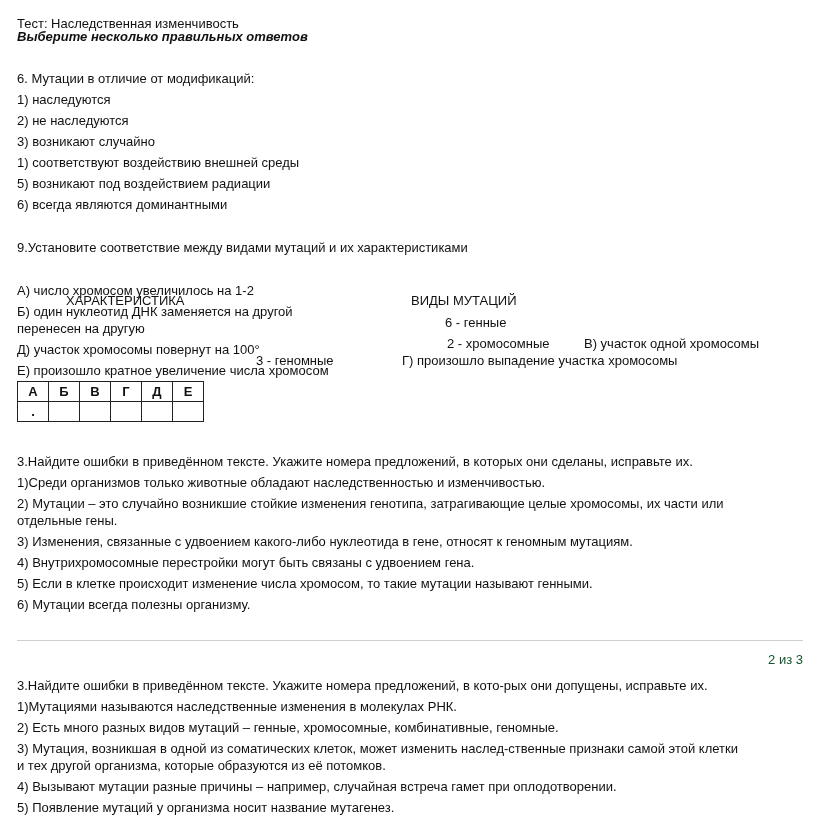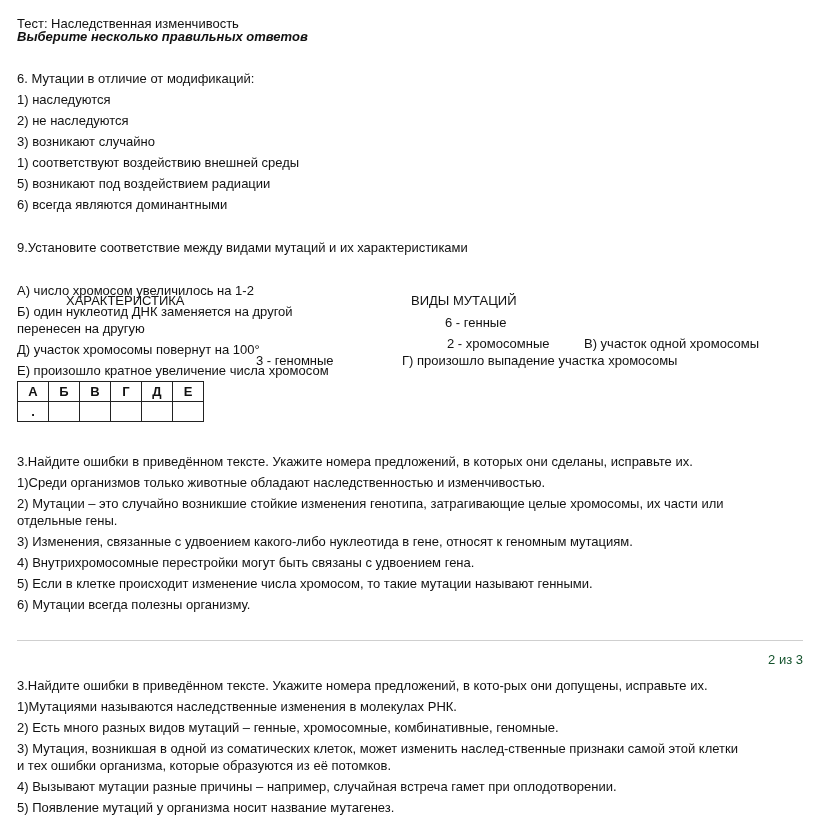--- a/index.html
+++ b/index.html
@@ -90,16 +90,16 @@
 </div>
 
 <div class="sep"></div>
 <div class="pager">2 из 3</div>
 
 <div>
   <div class="line" style="top:678px">3.Найдите ошибки в приведённом тексте. Укажите номера предложений, в кото-рых они допущены, исправьте их.</div>
   <div class="line" style="top:699px">1)Мутациями называются наследственные изменения в молекулах РНК.</div>
   <div class="line" style="top:720px">2) Есть много разных видов мутаций – генные, хромосомные, комбинативные, геномные.</div>
   <div class="line" style="top:741px">3) Мутация, возникшая в одной из соматических клеток, может изменить наслед-ственные признаки самой этой клетки</div>
-  <div class="line" style="top:758px">и тех ошибки организма, которые образуются из её потомков.</div>
+  <div class="line" style="top:758px">и тех другой организма, которые образуются из её потомков.</div>
   <div class="line" style="top:779px">4) Вызывают мутации разные причины  – например, случайная встреча гамет при оплодотворении.</div>
   <div class="line" style="top:800px">5) Появление мутаций у организма носит название мутагенез.</div>
 </div>
 
 </body></html>

